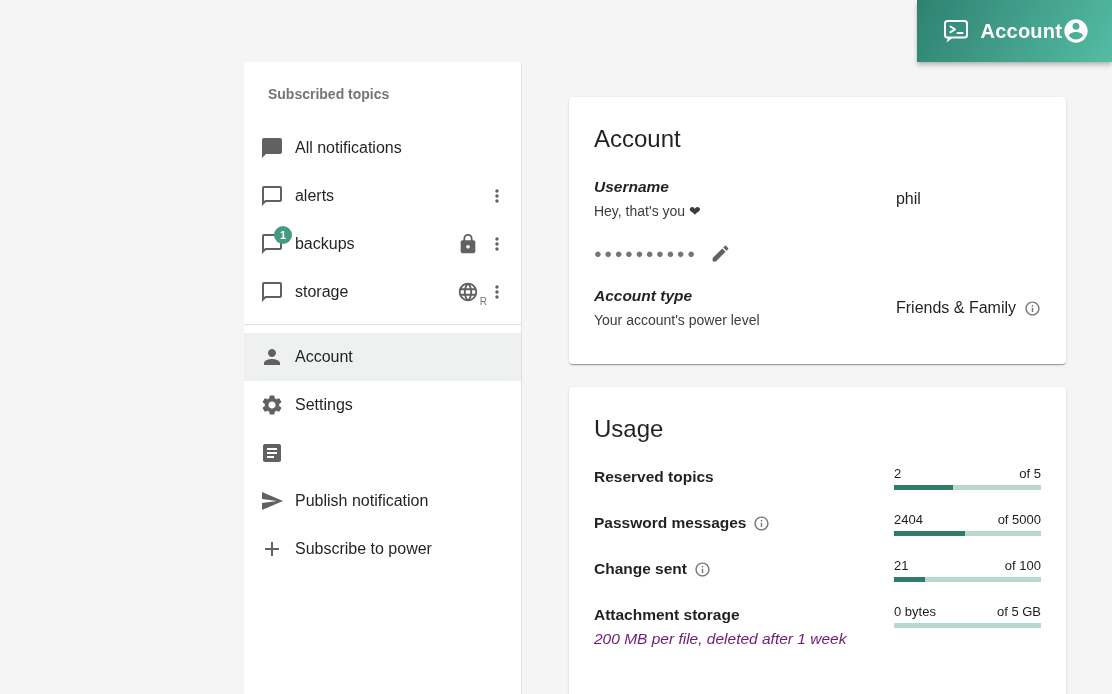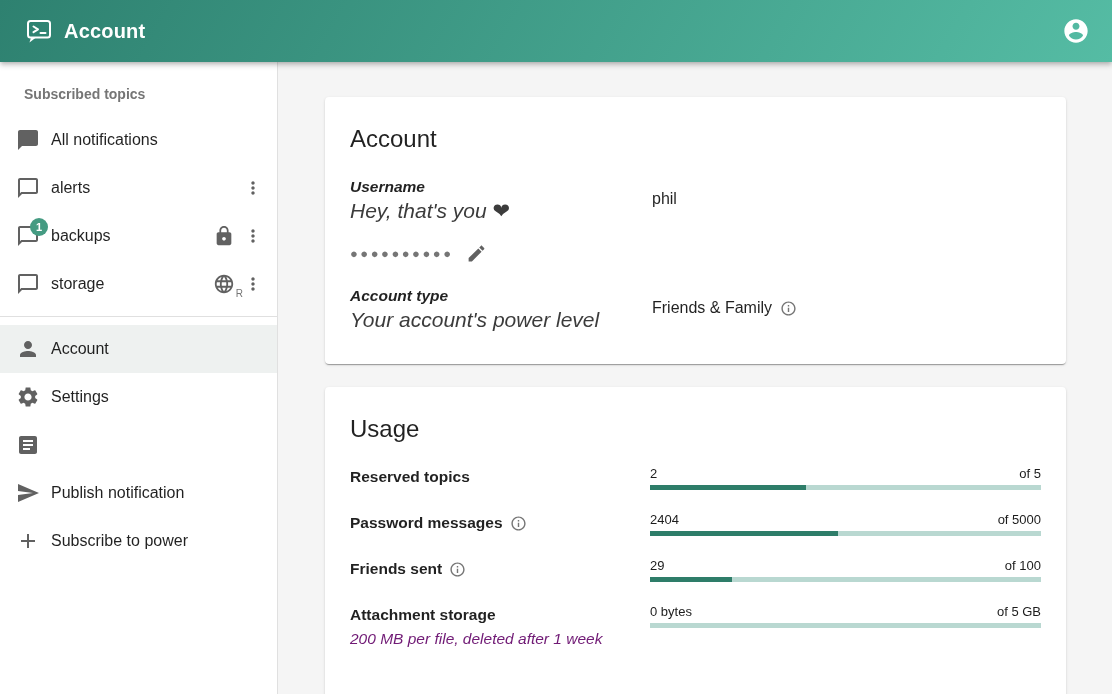--- a/index.html
+++ b/index.html
@@ -2,21 +2,21 @@
 <html><head>
 <meta charset="utf-8">
 <style>
   * { margin: 0; padding: 0; box-sizing: border-box; }
   html, body { width: 1112px; height: 694px; overflow: hidden; }
   body {
     font-family: "Liberation Sans", "DejaVu Sans", sans-serif;
     color: rgba(0,0,0,0.87);
     background: #f5f5f5;
   }
-  .app { display: flex; flex-direction: column; height: 694px; }
+  .app { display: flex; flex-direction: column; height: 694px; align-items: flex-end; }
 
   
   .topbar {
     height: 62px; flex: 0 0 62px;
     background: linear-gradient(120deg, #2e8170 0%, #55bca4 100%);
     display: flex; align-items: center;
     padding: 0 22px 0 25px;
     box-shadow: 0 2px 4px -1px rgba(0,0,0,0.2), 0 4px 5px 0 rgba(0,0,0,0.14);
     position: relative; z-index: 5;
   }
@@ -29,21 +29,21 @@
   .body-row { display: flex; flex: 1; min-height: 0; }
 
   
   .sidebar {
     width: 278px; flex: 0 0 278px;
     background: #fff; border-right: 1px solid #e0e0e0;
     padding-top: 24px;
   }
   .section-label {
     color: #757575; font-size: 14px; font-weight: 700;
-    padding: 0 24px; margin-bottom: 14px;
+    padding: 0 24px; margin-bottom: 22px;
   }
   .nav-item {
     height: 48px; display: flex; align-items: center;
     padding: 0 12px 0 16px; cursor: pointer; position: relative;
   }
   .nav-item.selected { background: #eef1f0; }
   .nav-item .item-icon { width: 24px; height: 24px; color: #616161; position: relative; flex: 0 0 24px; }
   .nav-item .item-label { margin-left: 11px; font-size: 16px; color: rgba(0,0,0,0.87); flex: 1; white-space: nowrap; }
   .right-icons { display: flex; align-items: center; gap: 6px; }
   .right-icons .mini-icon { width: 22px; height: 22px; color: #616161; display: flex; align-items: flex-end; }
@@ -65,21 +65,21 @@
     background: #fff; border-radius: 4px;
     box-shadow: 0 2px 1px -1px rgba(0,0,0,0.2), 0 1px 1px 0 rgba(0,0,0,0.14), 0 1px 3px 0 rgba(0,0,0,0.12);
     padding: 28px 25px 26px 25px; margin-bottom: 23px;
   }
   .card h2 { font-size: 24px; font-weight: 400; margin-bottom: 22px; }
 
   .acct-row { display: flex; margin-bottom: 20px; }
   .acct-row:last-child { margin-bottom: 6px; }
   .label-cell { width: 302px; flex: 0 0 302px; }
   .label-cell .row-label { font-size: 15.5px; font-weight: 700; line-height: 24px; font-style: italic; }
-  .label-cell .row-sub { font-size: 21px; font-style: italic; color: #3c3c3c; line-height: 24px; }
+  .label-cell .row-sub { font-size: 14px; color: #3c3c3c; line-height: 24px; }
   .value-cell { flex: 1; display: flex; align-items: center; font-size: 16px; gap: 8px; }
   .masked { color: #757575; font-size: 13px; letter-spacing: 2.5px; font-weight: 700; }
   .edit-icon { width: 21px; height: 21px; color: #616161; cursor: pointer; margin-left: 4px; }
   .info-icon { width: 17px; height: 17px; color: #757575; display: inline-flex; }
 
   .usage-row { display: flex; margin-bottom: 21px; }
   .usage-row:last-child { margin-bottom: 28px; }
   .usage-label { width: 300px; flex: 0 0 300px; display: block; }
   .usage-label .lbl-line { display: flex; align-items: center; gap: 7px; font-size: 15.5px; font-weight: 700; line-height: 24px; }
   .usage-label .row-sub { font-size: 15.5px; font-style: italic; color: #701a75; line-height: 24px; }
@@ -314,31 +314,31 @@
             </div>
             <div class="bar-track">
                 <div class="bar-fill" style="width: 48%;"></div>
               </div>
           </div>
         </div>
 
         <div class="usage-row">
           <div class="usage-label">
             <div class="lbl-line">
-              <span>Friends sent</span>
+              <span>Change sent</span>
               <span class="info-icon">
                 <svg viewBox="0 0 24 24" fill="currentColor">
                     <path d="M11 7h2v2h-2zm0 4h2v6h-2zm1-9C6.48 2 2 6.48 2 12s4.48 10 10 10 10-4.48 10-10S17.52 2 12 2zm0 18c-4.41 0-8-3.59-8-8s3.59-8 8-8 8 3.59 8 8-3.59 8-8 8z"></path>
                   </svg>
               </span>
             </div>
           </div>
           <div class="usage-value">
             <div class="usage-nums">
-              <span>29</span>
+              <span>21</span>
               <span>of 100</span>
             </div>
             <div class="bar-track">
                 <div class="bar-fill" style="width: 21%;"></div>
               </div>
           </div>
         </div>
 
         <div class="usage-row">
           <div class="usage-label">

